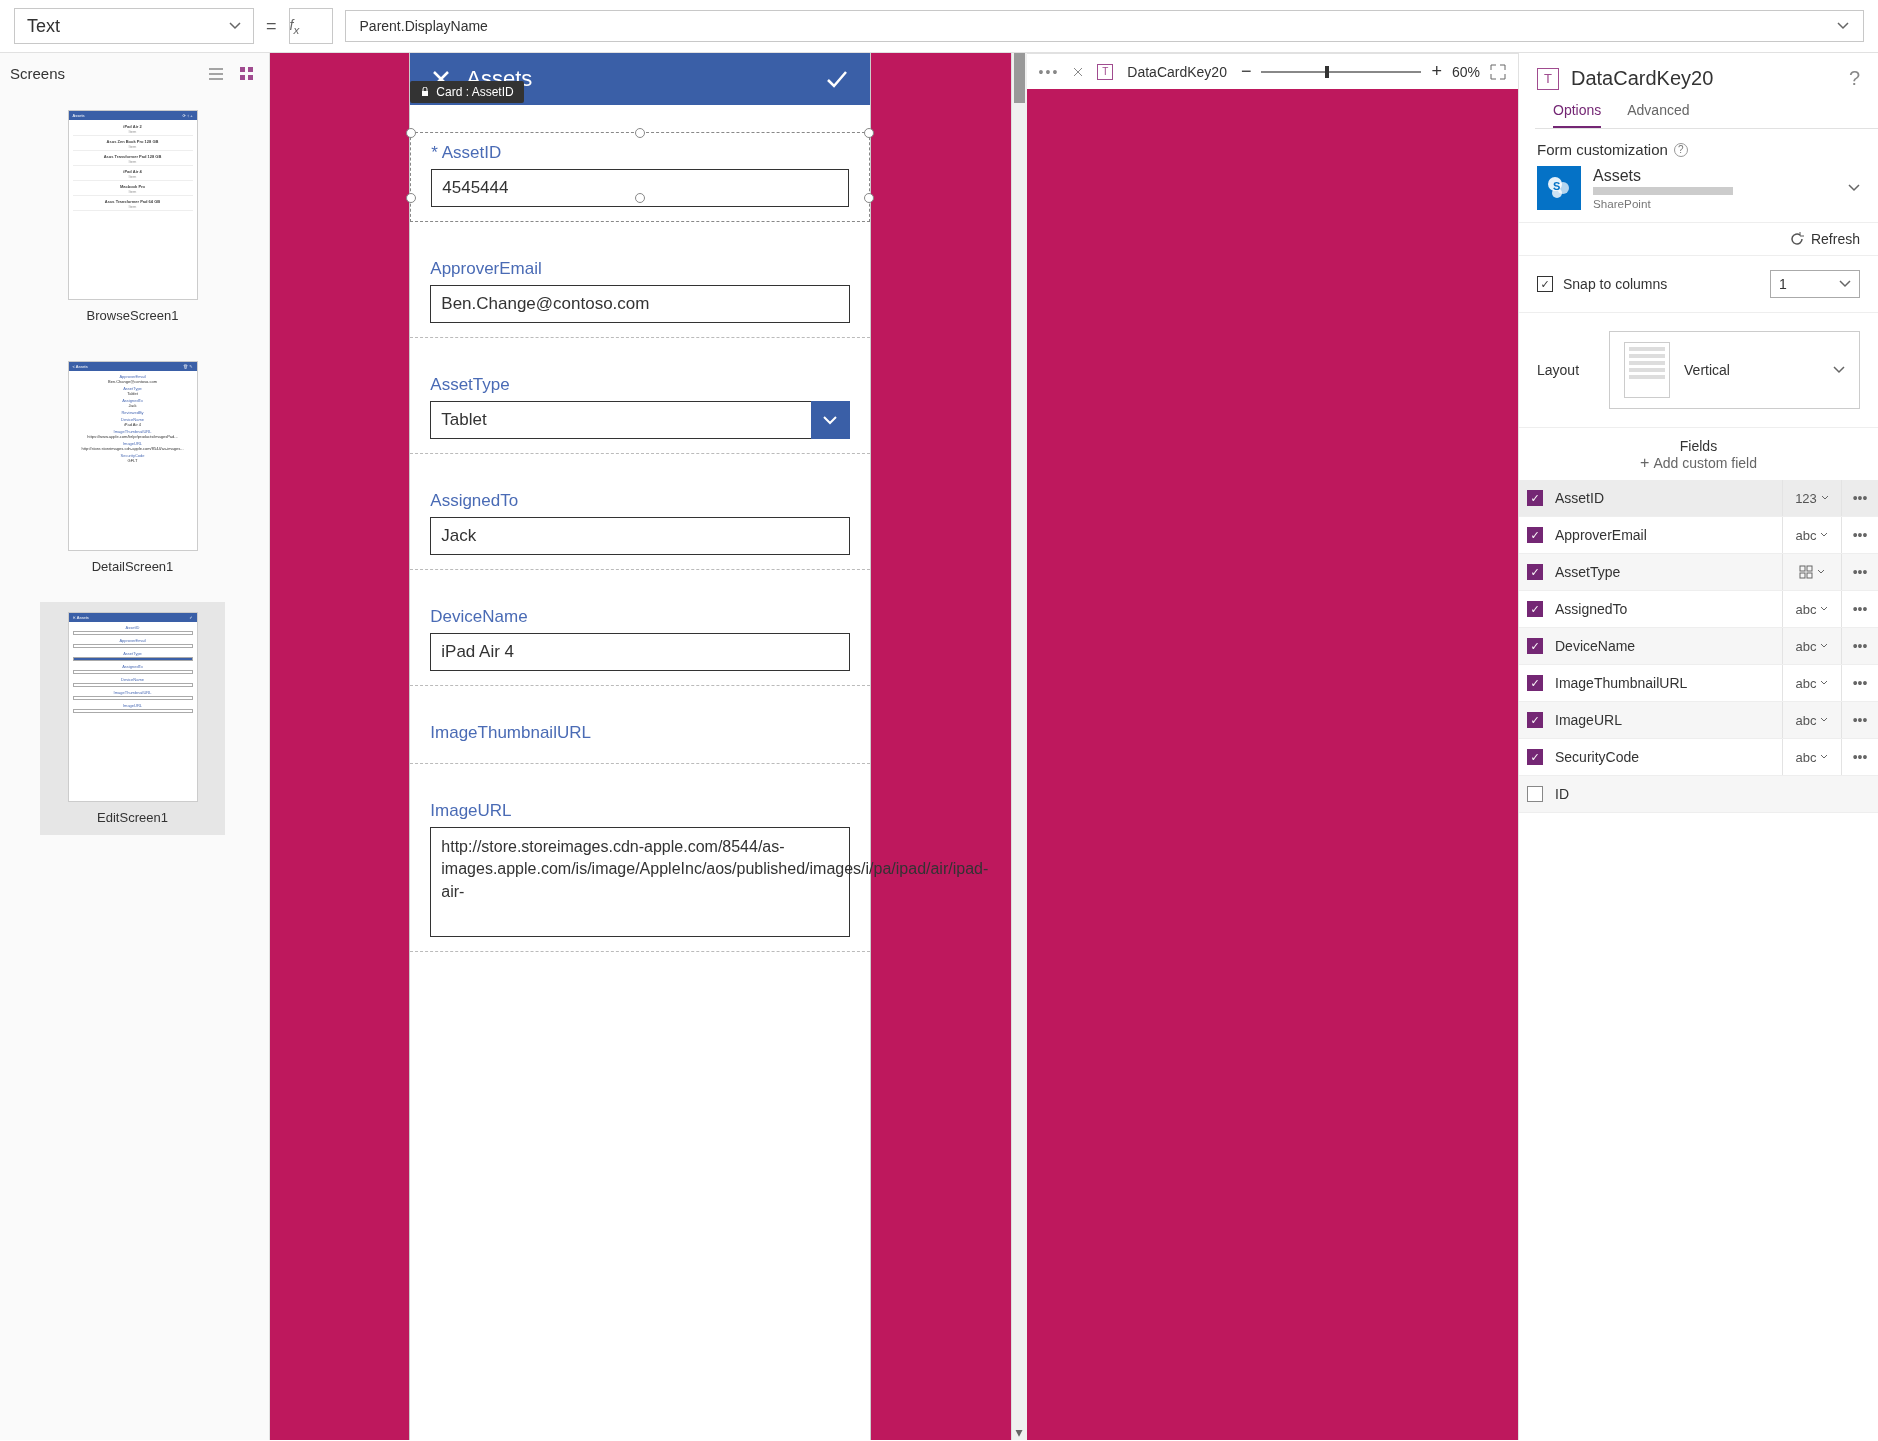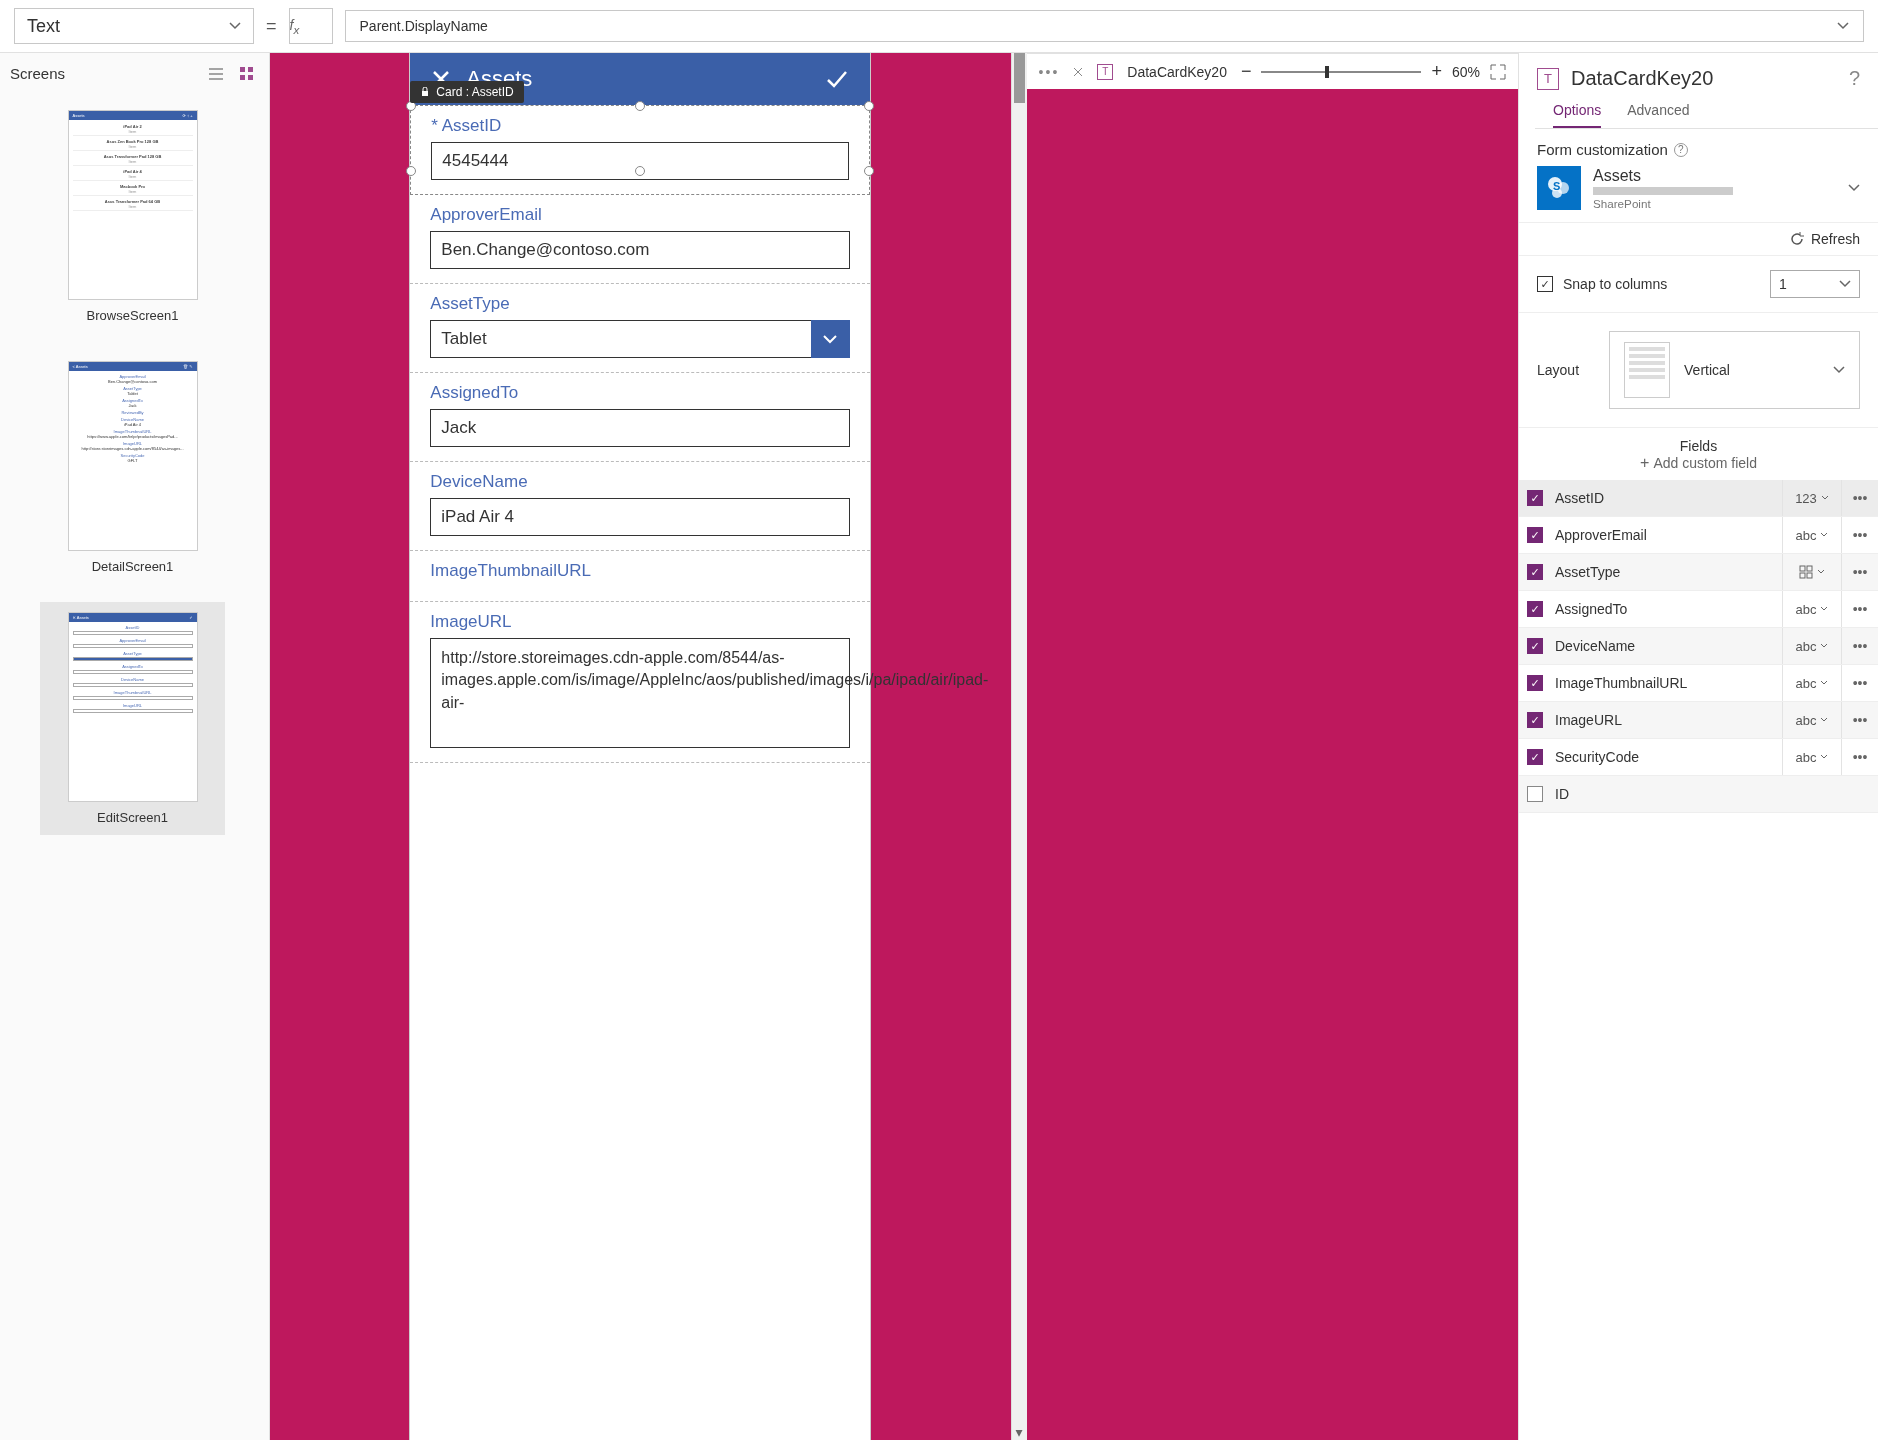--- a/index.html
+++ b/index.html
@@ -31,21 +31,21 @@
 .th-box { border:1px solid #aaa; height:4px; margin:1px 0; }
 .th-blue { background:#3a5fa7; }
 
 
 .canvas-wrap { flex:1; background:#be185d; display:flex; position:relative; }
 .canvas-scroll { flex:1; overflow:auto; display:flex; justify-content:center; padding:0 20px; }
 .phone { width: 460px; background:#fff; margin-top:0; position:relative; box-shadow: 0 0 0 1px #ccc; }
 .phone-head { background:#3a5fa7; color:#fff; height:52px; display:flex; align-items:center; justify-content:space-between; padding:0 20px; font-size:22px; }
 .ph-title { display:flex; align-items:center; gap:14px; }
 .tooltip { position:absolute; top:28px; left:0; background:#333; color:#fff; padding:4px 10px; font-size:12px; border-radius:2px; display:flex; align-items:center; gap:6px; z-index:5;}
-.card { padding: 10px 20px 14px; border-bottom: 1px dashed #bbb; }
+.card { padding: 10px 20px 14px; border-bottom: 1px dashed #bbb; margin-top: 27px; }
 .card.selected { border: 1px dashed #888; position:relative; }
 .handle { width:10px; height:10px; background:#fff; border:1px solid #888; border-radius:50%; position:absolute; }
 .card-label { color:#4a6bb5; font-size:17px; margin-bottom:6px; }
 .card-star { color:#4a6bb5; }
 .card-input { width:100%; border:1px solid #333; padding:8px 10px; font-size:17px; background:#fff; }
 .card-sel { display:flex; }
 .card-sel .card-input { border-right:none; }
 .sel-btn { width:44px; background:#3a5fa7; color:#fff; display:flex; align-items:center; justify-content:center; }
 .card-multi { width:100%; border:1px solid #333; padding:8px 10px; font-size:16px; line-height:1.4; min-height:110px; }
 

